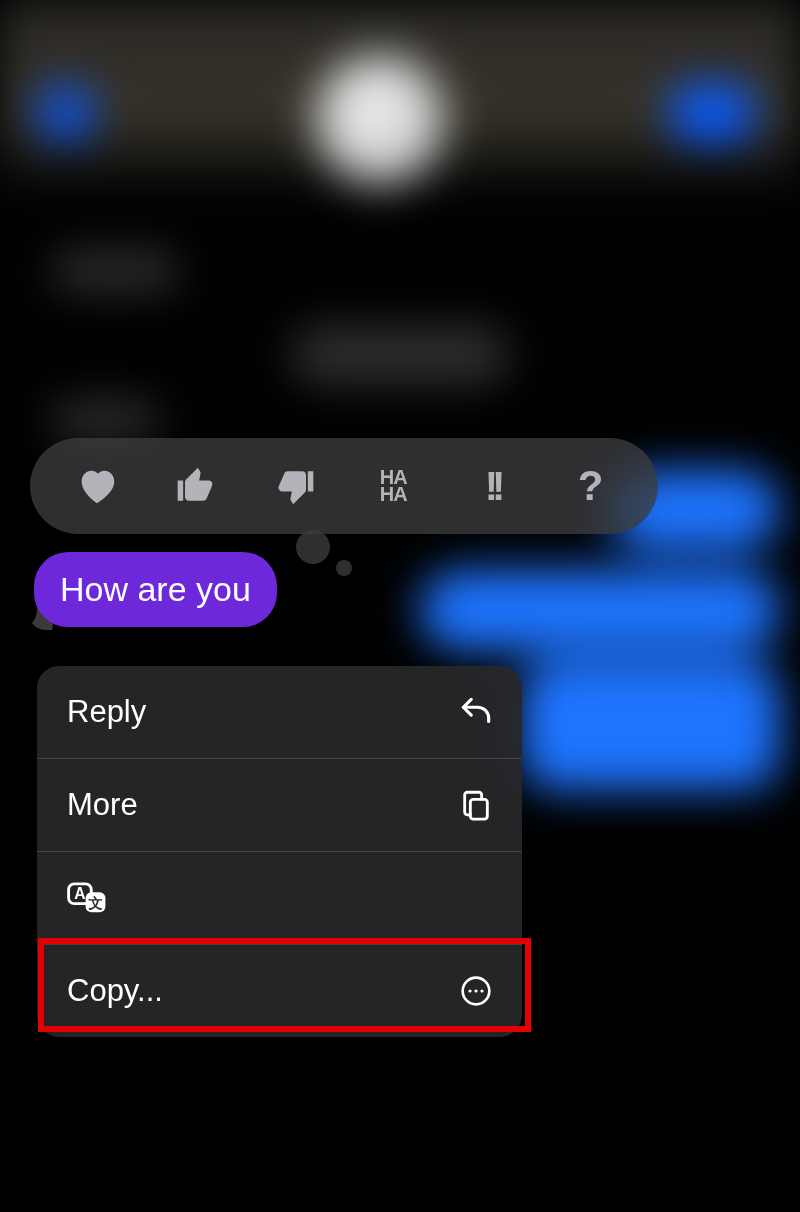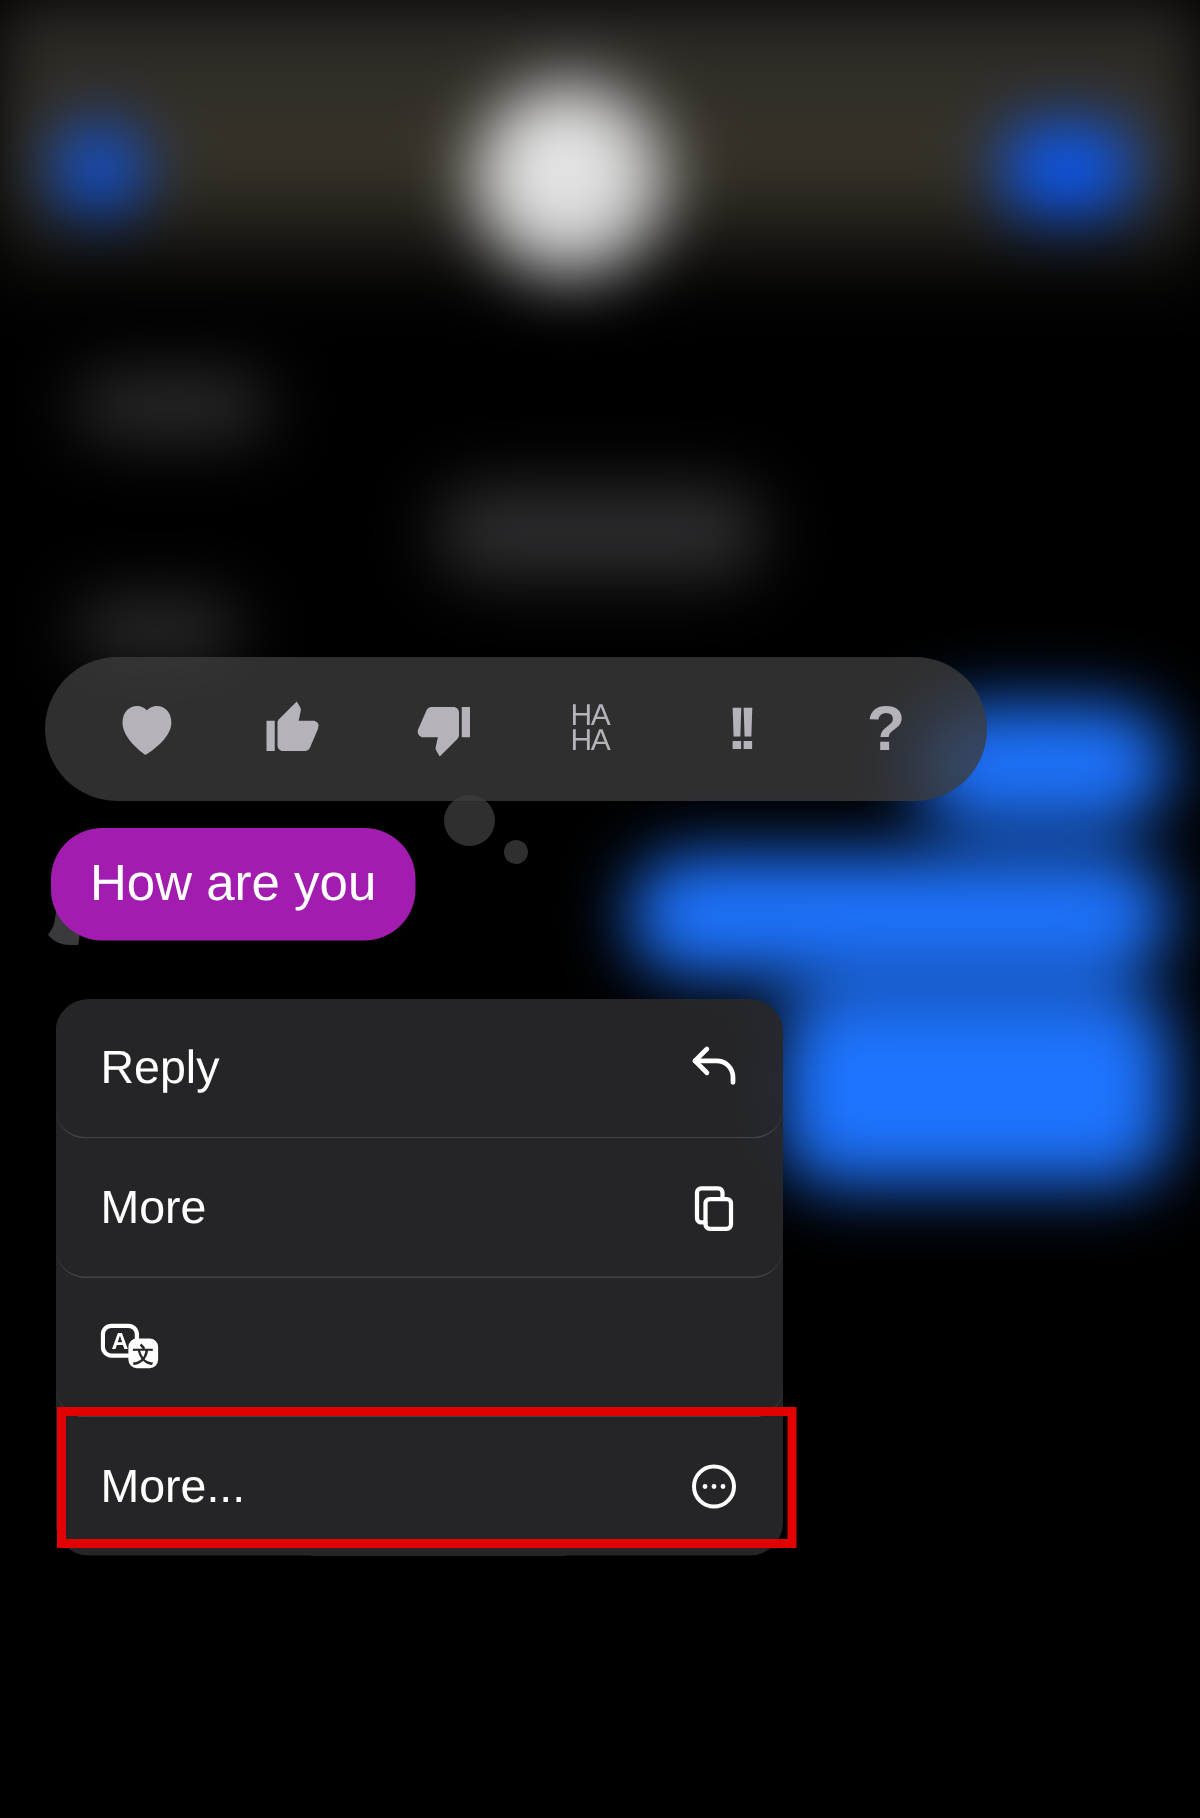--- a/index.html
+++ b/index.html
@@ -118,21 +118,21 @@
       width: 16px; height: 16px;
       background: rgba(60,60,62,0.78);
       border-radius: 50%;
     }
 
     
     .msg-bubble {
       position: absolute;
       top: 552px; left: 34px;
       padding: 17px 26px 17px 26px;
-      background: #a21caf;
+      background: #6d28d9;
       border-radius: 34px;
       color: #fff;
       font-size: 34px;
       line-height: 1.2;
     }
     .msg-tail {
       position: absolute;
       top: 604px; left: 28px;
       width: 26px; height: 26px;
       background: #3a3a3c;
@@ -160,39 +160,38 @@
     }
     .ctx-item {
       display: flex;
       align-items: center;
       justify-content: space-between;
       padding: 26px 26px 26px 30px;
       color: #fff;
       font-size: 31px;
       border-bottom: 1px solid rgba(140,140,145,0.3);
       cursor: pointer;
-      border-radius: 20px;
     }
     .ctx-item:last-child { border-bottom: none; }
     .ctx-icon {
       width: 40px; height: 40px;
       display: flex; align-items: center; justify-content: center;
       color: #fff;
     }
 
     .highlight-box {
       position: absolute;
       top: 938px; left: 38px;
       width: 493px; height: 94px;
       border: 6px solid #e30000;
       pointer-events: none;
     }
     .haha {
       font-family: Arial Black, Arial, sans-serif;
-      font-weight: 400;
+      font-weight: 700;
       font-size: 20px;
       line-height: 0.85;
       letter-spacing: -1px;
       text-align: center;
       color: #b5b2ba;
     }
     .bang {
       font-family: Arial Black, Arial, sans-serif;
       font-weight: 900;
       font-size: 40px;
@@ -279,21 +278,21 @@
     <span class="ctx-icon">
       <svg viewBox="0 0 28 24" width="42" height="34">
           <rect x="1" y="2" width="16" height="14" rx="4" fill="none" stroke="#fff" stroke-width="2"></rect>
           <text x="9" y="13" text-anchor="middle" font-size="11" font-weight="700" fill="#fff">A</text>
           <rect x="13" y="8" width="14" height="14" rx="4" fill="#fff"></rect>
           <text x="20" y="19" text-anchor="middle" font-size="10" font-weight="700" fill="#262628">文</text>
         </svg>
     </span>
   </div>
   <div class="ctx-item">
-    <span>More...</span>
+    <span>Copy...</span>
     <span class="ctx-icon">
       <svg viewBox="0 0 24 24" width="32" height="32" fill="none" stroke="currentColor" stroke-width="2">
           <circle cx="12" cy="12" r="10"></circle>
           <circle cx="7.5" cy="12" r="1.2" fill="currentColor" stroke="none"></circle>
           <circle cx="12" cy="12" r="1.2" fill="currentColor" stroke="none"></circle>
           <circle cx="16.5" cy="12" r="1.2" fill="currentColor" stroke="none"></circle>
         </svg>
     </span>
   </div>
 </div>

